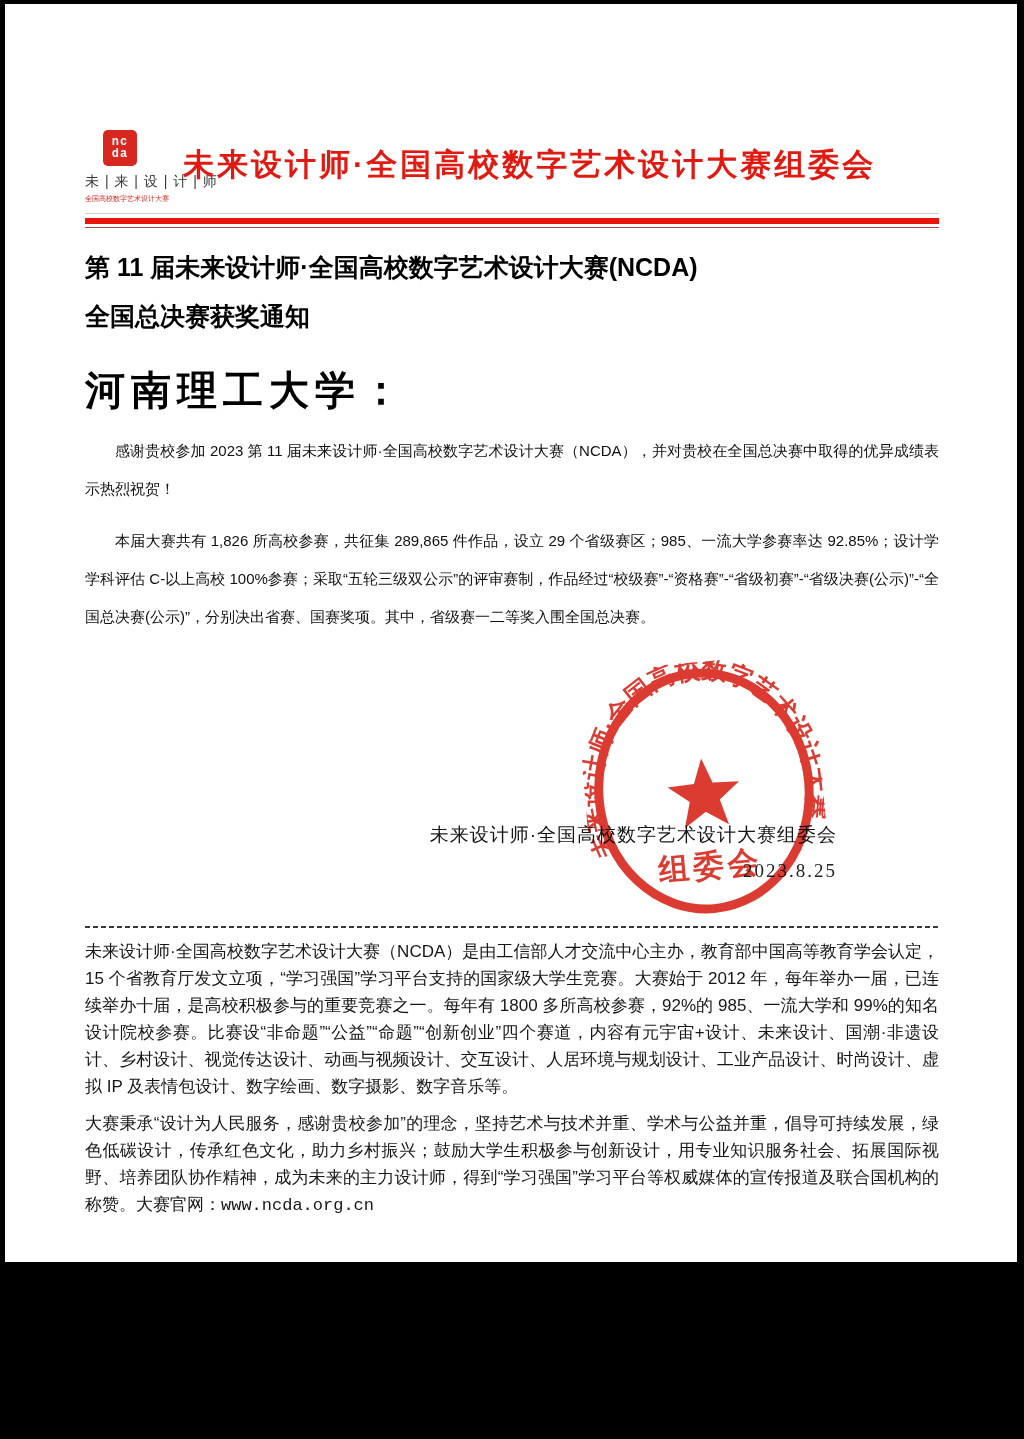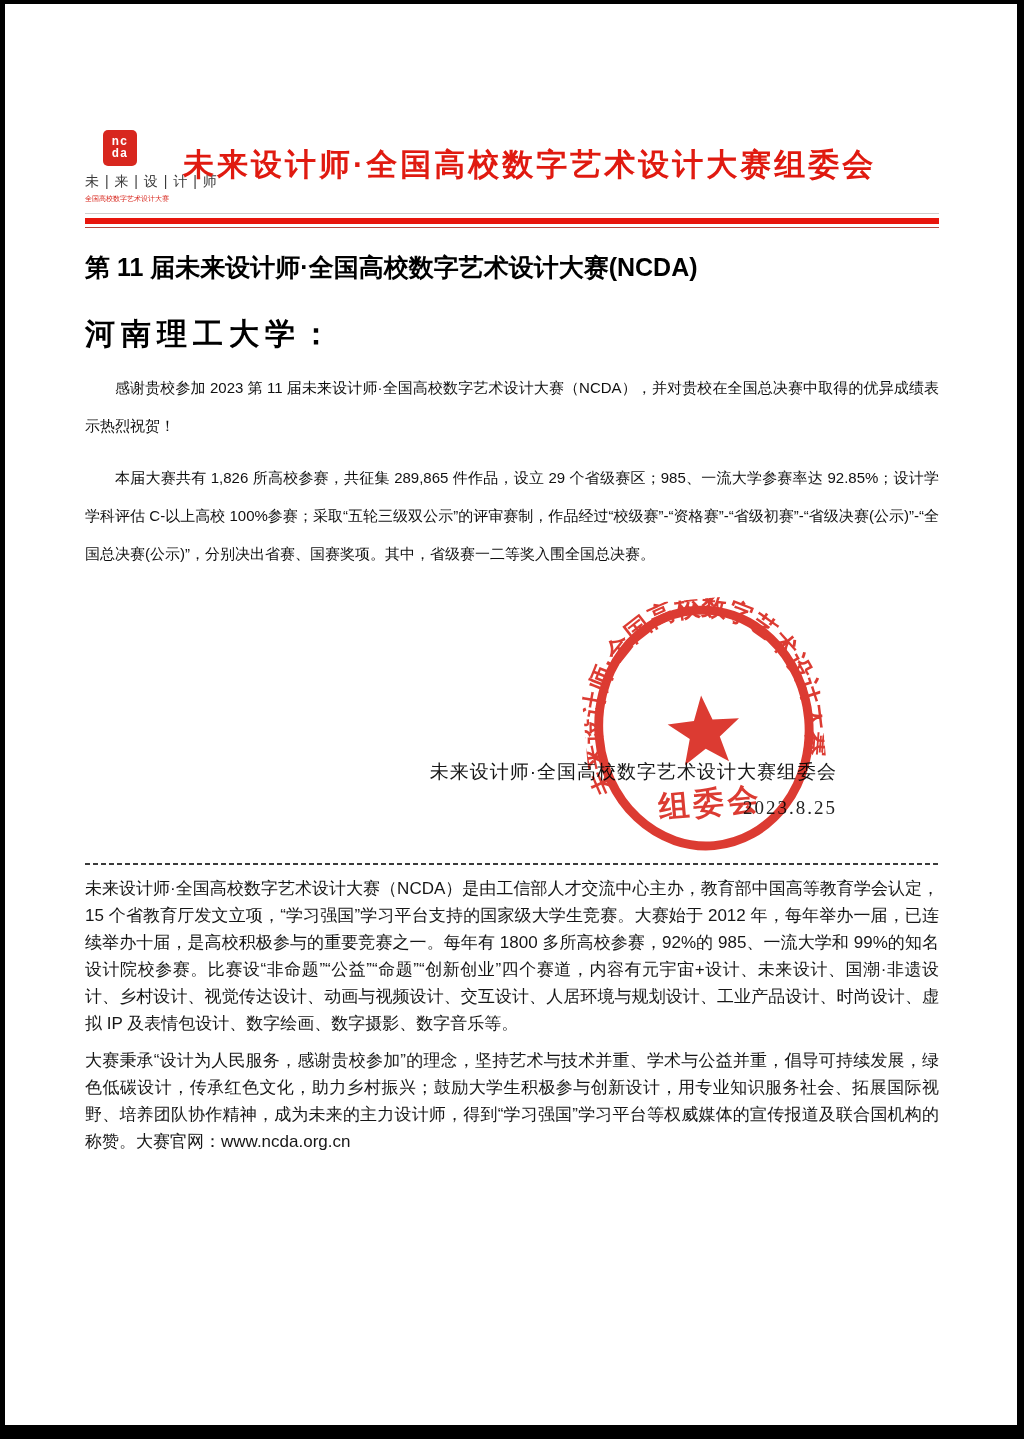--- a/index.html
+++ b/index.html
@@ -1,19 +1,19 @@
 <!DOCTYPE html>
 <html><head>
 <meta charset="utf-8">
 <style>
   * { margin:0; padding:0; box-sizing:border-box; }
   html,body { background:#000; }
   body { width:1024px; height:1439px; overflow:hidden; font-family:"Liberation Sans", sans-serif; }
   .page {
-    width:1012px; height:1421px; background:#ffffff;
+    width:1012px; height:1258px; background:#ffffff;
     margin:4px 7px 14px 5px; padding:126px 78px 0 80px;
     position:relative; overflow:hidden;
   }
   
   .letterhead { display:flex; align-items:flex-start; }
   .logo { width:86px; flex:0 0 86px; }
   .seal {
     width:34px; height:36px; margin-left:18px; border-radius:5px;
     background:#d8271e; color:#fff; display:flex; flex-direction:column;
     align-items:center; justify-content:center;
@@ -30,42 +30,42 @@
     margin:14px 0 0 12px; white-space:nowrap;
   }
   
   .rule-gray  { border-top:1px solid #cdcdcd; margin-top:9px; }
   .rule-red-thick { height:6px; background:#e8150c; margin-top:4px; }
   .rule-red-thin  { border-top:1px solid #b2463e; margin-top:3px; }
   
   .doc-title { text-align:left; font-weight:700; font-size:25px; line-height:49px; color:#000; margin-top:15px; }
   
   .salutation {
-    margin-top:22px; font-size:30px; font-weight:700; letter-spacing:6px;
+    margin-top:22px; font-size:40px; font-weight:700; letter-spacing:6px;
     color:#000; font-family:"Liberation Serif", serif;
   }
   .body-p {
     font-size:15px; line-height:38px; color:#101010;
     text-indent:2em; text-align:justify; margin-top:14px;
   }
   .em { font-weight:700; text-decoration:underline; text-underline-offset:4px; }
   
   .sig-area { position:relative; height:248px; margin-top:30px; }
   .stamp {
     position:absolute; left:500px; top:-4px; width:238px; height:260px;
     opacity:.9; transform:rotate(-5deg); mix-blend-mode:multiply; z-index:2;
   }
   .sig-org { position:absolute; top:156px; right:102px; font-size:19px; color:#161616; letter-spacing:1px; z-index:1; }
   .sig-date { position:absolute; top:194px; right:102px; font-size:19px; color:#222;
     font-family:"Liberation Serif", serif; letter-spacing:2px; z-index:1; }
   
   .divider { height:2px; margin-top:12px;
     background:repeating-linear-gradient(90deg,#3a3a3a 0 5px,transparent 5px 8px); }
   .foot-p { font-size:17px; line-height:27px; color:#161616; text-align:justify; margin-top:10px; }
-  .url { color:#161616; }
+  .url { color:#161616;font-family:Liberation Mono, monospace; }
 </style>
 </head>
 <body>
 
 <div class="page">
 
   <div class="letterhead">
     <div class="logo">
       <div class="seal">
         <span>nc</span>
@@ -76,20 +76,21 @@
     </div>
     <div class="org-title">未来设计师·全国高校数字艺术设计大赛组委会</div>
   </div>
 
   <div class="rule-gray"></div>
   <div class="rule-red-thick"></div>
   <div class="rule-red-thin"></div>
 
   <div class="doc-title">
     <div>第 11 届未来设计师·全国高校数字艺术设计大赛(NCDA)</div>
+    <div>全国总决赛获奖通知</div>
   </div>
 
   <div class="salutation">河南理工大学：</div>
 
   <p class="body-p">感谢贵校参加 2023 第 11 届未来设计师·全国高校数字艺术设计大赛（NCDA），并对贵校在全国总决赛中取得的优异成绩表示热烈祝贺！</p>
   <p class="body-p">本届大赛共有 1,826 所高校参赛，共征集 289,865 件作品，设立 29 个省级赛区；985、一流大学参赛率达 92.85%；设计学学科评估 C-以上高校 100%参赛；采取“五轮三级双公示”的评审赛制，作品经过“校级赛”-“资格赛”-“省级初赛”-“省级决赛(公示)”-“全国总决赛(公示)”，分别决出省赛、国赛奖项。其中，省级赛一二等奖入围全国总决赛。</p>
 
   <div class="sig-area">
     <svg class="stamp" viewBox="0 0 240 262" aria-hidden="true">
       <ellipse cx="120" cy="130" rx="106" ry="119" fill="none" stroke="#d8251b" stroke-width="9"></ellipse>

